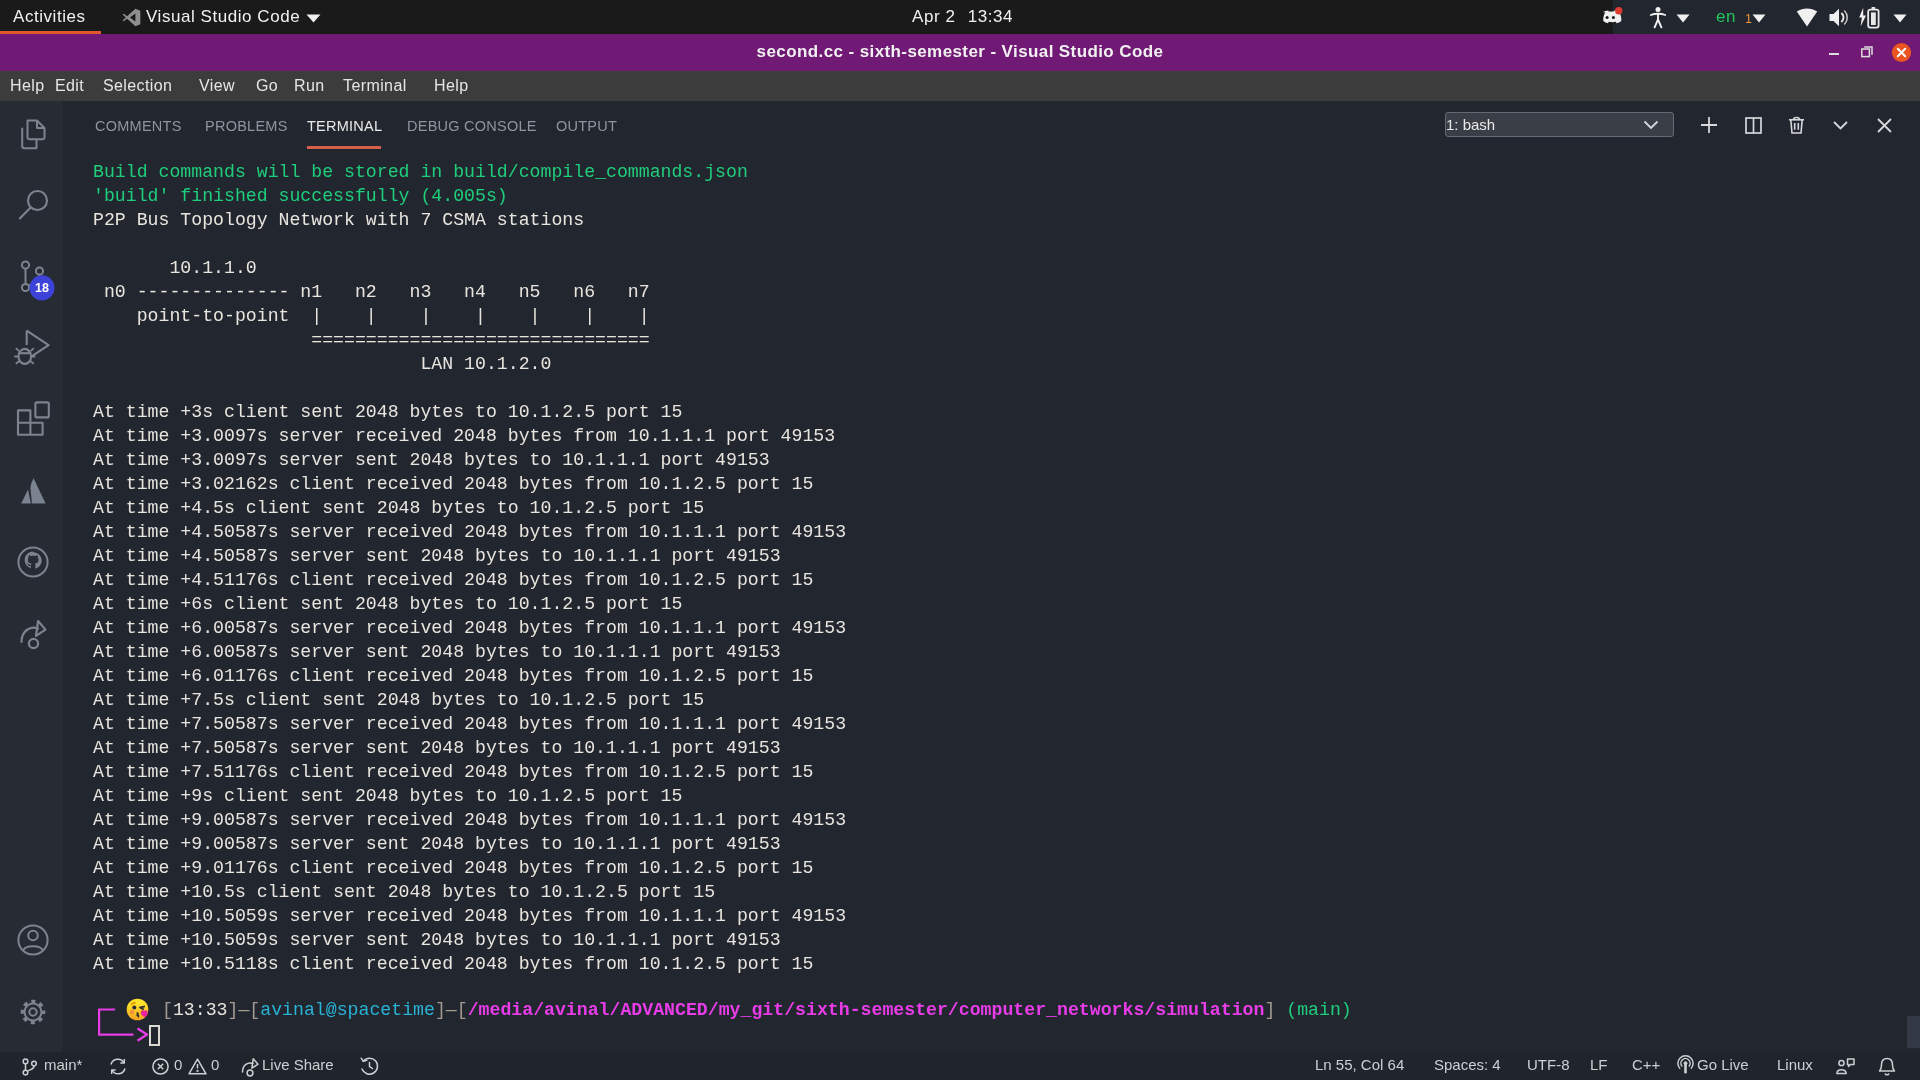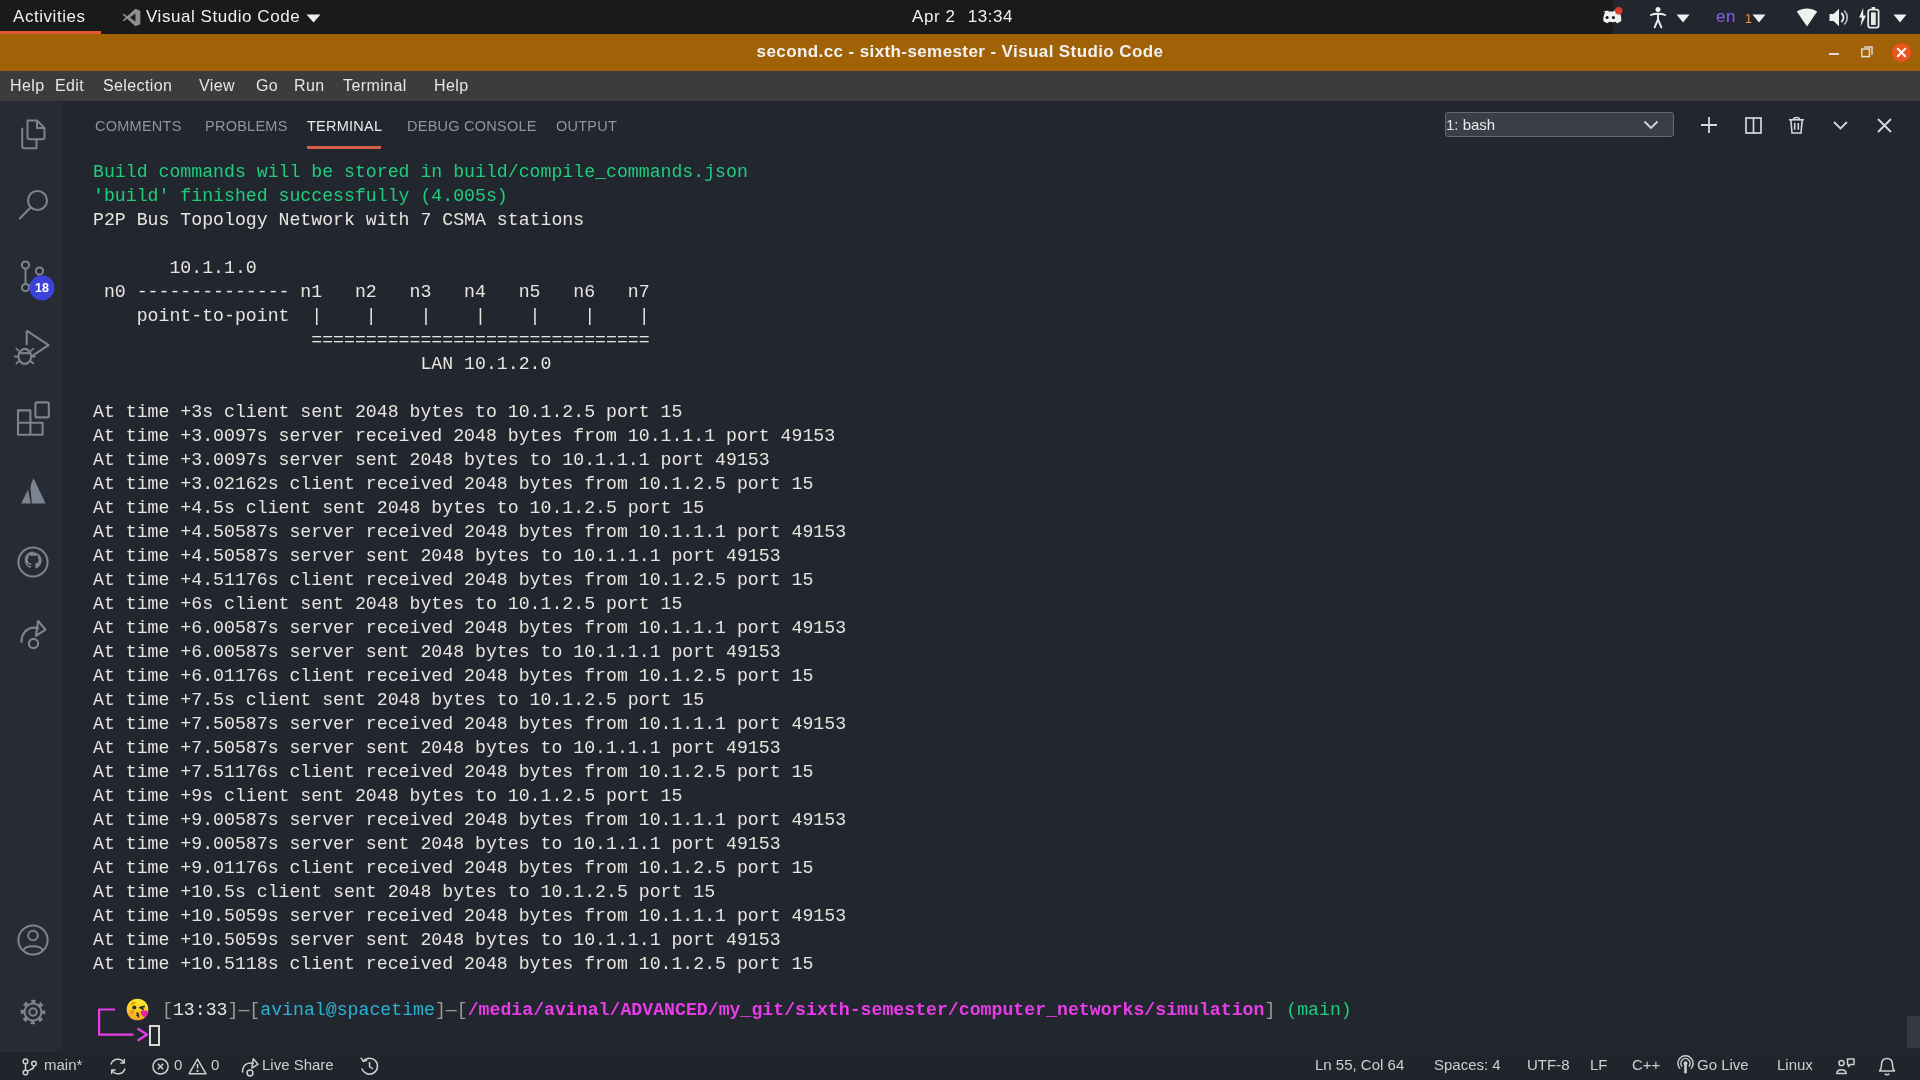--- a/index.html
+++ b/index.html
@@ -6,21 +6,21 @@
   html,body { width:1920px; height:1080px; overflow:hidden; background:#22262e;
     font-family:"Liberation Sans", sans-serif; }
   .abs { position:absolute; }
 
   
   #osbar { position:absolute; left:0; top:0; width:1613px; height:34px; background:#1a1a1a; color:#f2f1ef; }
   #osbar .txt { position:absolute; top:0; height:34px; line-height:34px; font-size:17px; letter-spacing:0.55px; }
   #act-underline { position:absolute; left:0; top:31px; width:101px; height:3px; background:#e0572f; z-index:5; }
 
   
-  #titlebar { position:absolute; left:0; top:34px; width:1920px; height:36.5px; background:#a16207; }
+  #titlebar { position:absolute; left:0; top:34px; width:1920px; height:36.5px; background:#701a75; }
   #titlebar .title { position:absolute; left:0; right:0; top:0; height:36.5px; line-height:36px;
      text-align:center; color:#f1f1f1; font-size:17px; font-weight:bold; letter-spacing:0.4px; }
 
   
   #menubar { position:absolute; left:0; top:70.5px; width:1920px; height:30px; background:#3c3c3c;
      color:#e6e6e6; font-size:16px; letter-spacing:0.4px; }
   #menubar span { position:absolute; top:0; height:30px; line-height:29px; }
 
   
   #activitybar { position:absolute; left:0; top:101px; width:64px; height:950.5px; background:#272b34;
@@ -61,21 +61,21 @@
 
   svg.ic { position:absolute; overflow:visible; }
 </style>
 </head>
 <body>
 
 <div id="osbar">
   <span class="txt" style="left:13px;">Activities</span>
   <span class="txt" style="left:146px;">Visual Studio Code</span>
   <span class="txt" style="left:912px;">Apr 2  13:34</span>
-  <span class="txt" style="left:1716px; color:#8b5cf6;">en</span>
+  <span class="txt" style="left:1716px; color:#22c55e;">en</span>
   <span style="position:absolute; left:1745px; font-size:12.5px; color:#f0953e; top:12px;">1</span>
 </div>
 <div id="act-underline"></div>
 
 <svg class="ic" style="left:122px; top:8px;" width="19" height="19" viewBox="0 0 19 19">
   <path fill="#8f8f8f" fill-rule="evenodd" d="M13.4 0.8 L5.1 8.3 L1.8 5.8 L0.5 6.5 L3.8 9.5 L0.5 12.5 L1.8 13.2 L5.1 10.7 L13.4 18.2 L18.3 16.2 V2.8 Z M13.4 5.6 V13.4 L8.0 9.5 Z"></path>
 </svg>
 
 <svg class="ic" style="left:306px; top:14px;" width="15" height="9" viewBox="0 0 15 9">
   <path fill="#efefef" d="M0.5 0.5 H14.5 L7.5 8.5 Z"></path>

